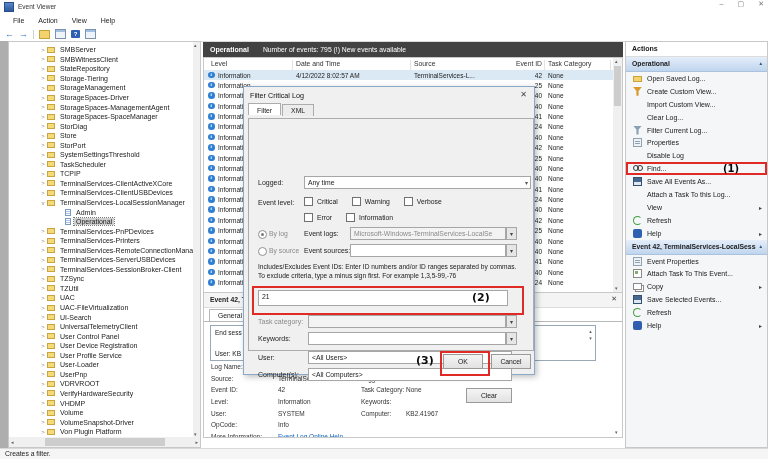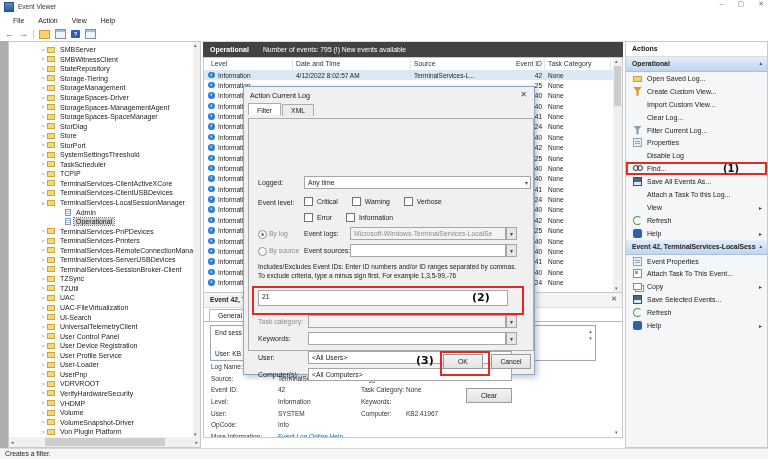--- a/index.html
+++ b/index.html
@@ -854,21 +854,21 @@
           <span class="act-ann"></span>
           <span class="act-arrow">▸</span>
         </div>
       </div>
   </div>
 </div>
 
 <div class="abs statusbar">Creates a filter.</div>
 
 <div class="abs dialog">
-  <span class="dlg-title">Action Current Log</span>
+  <span class="dlg-title">Filter Critical Log</span>
   <span class="dlg-close">✕</span>
   <div class="dlg-tabs">
     <span class="dlg-tab sel">Filter</span>
     <span class="dlg-tab">XML</span>
   </div>
   <div class="dlg-page"></div>
 
   <span class="dlabel" style="left:14px;top:92px;">Logged:</span>
   <div class="dfield combo" style="left:60px;top:89px;width:227px;height:13px;"><span>Any time</span></div>
 

